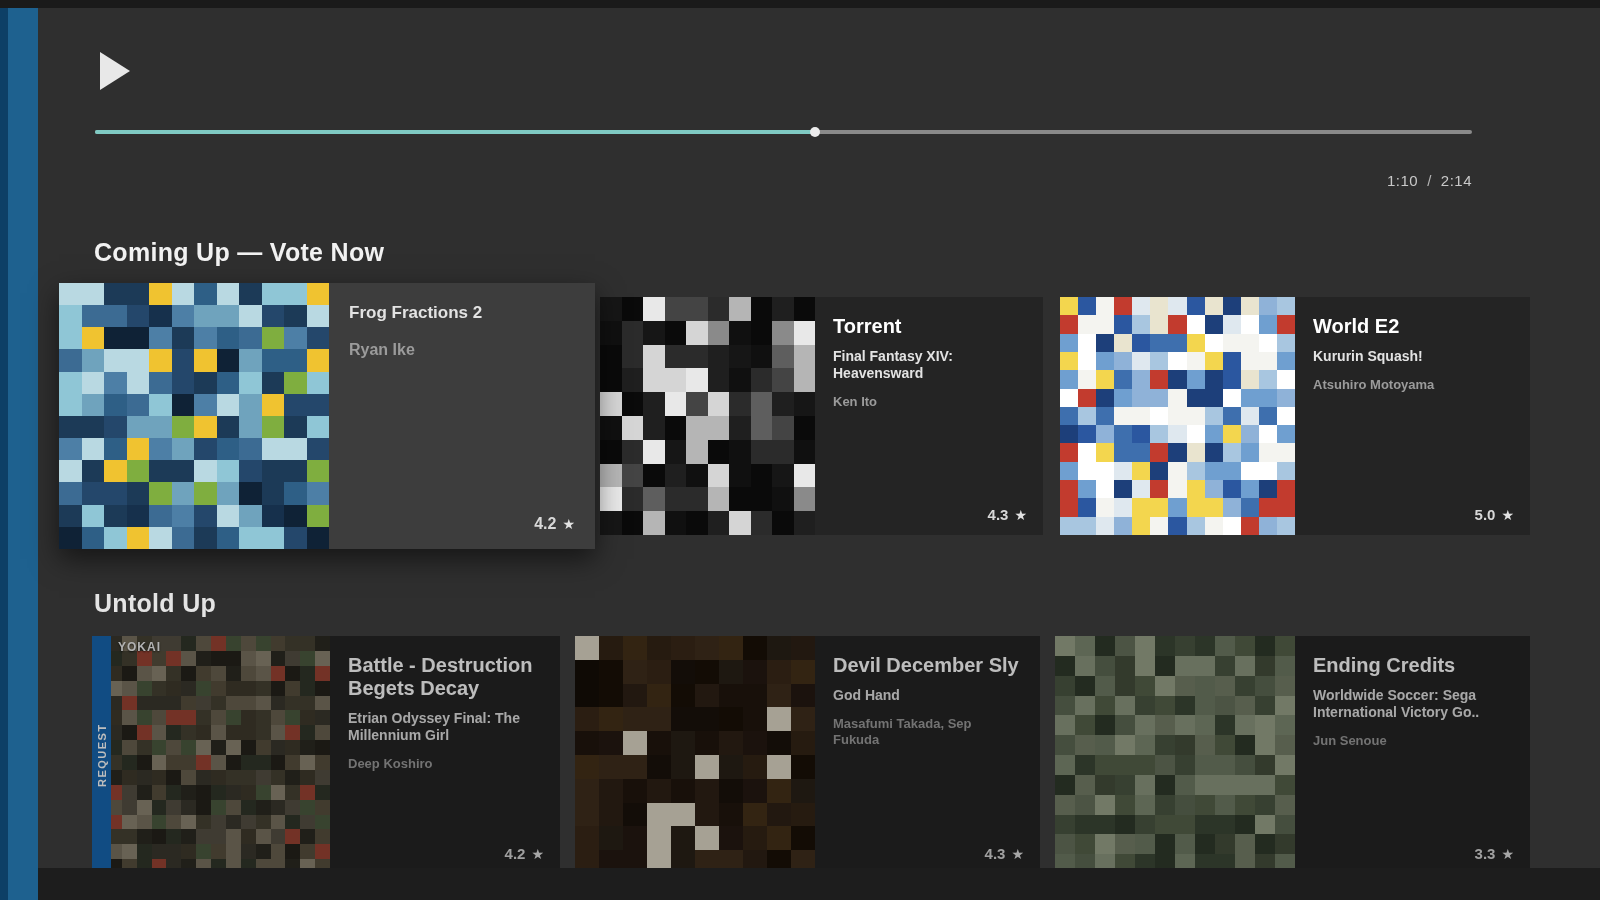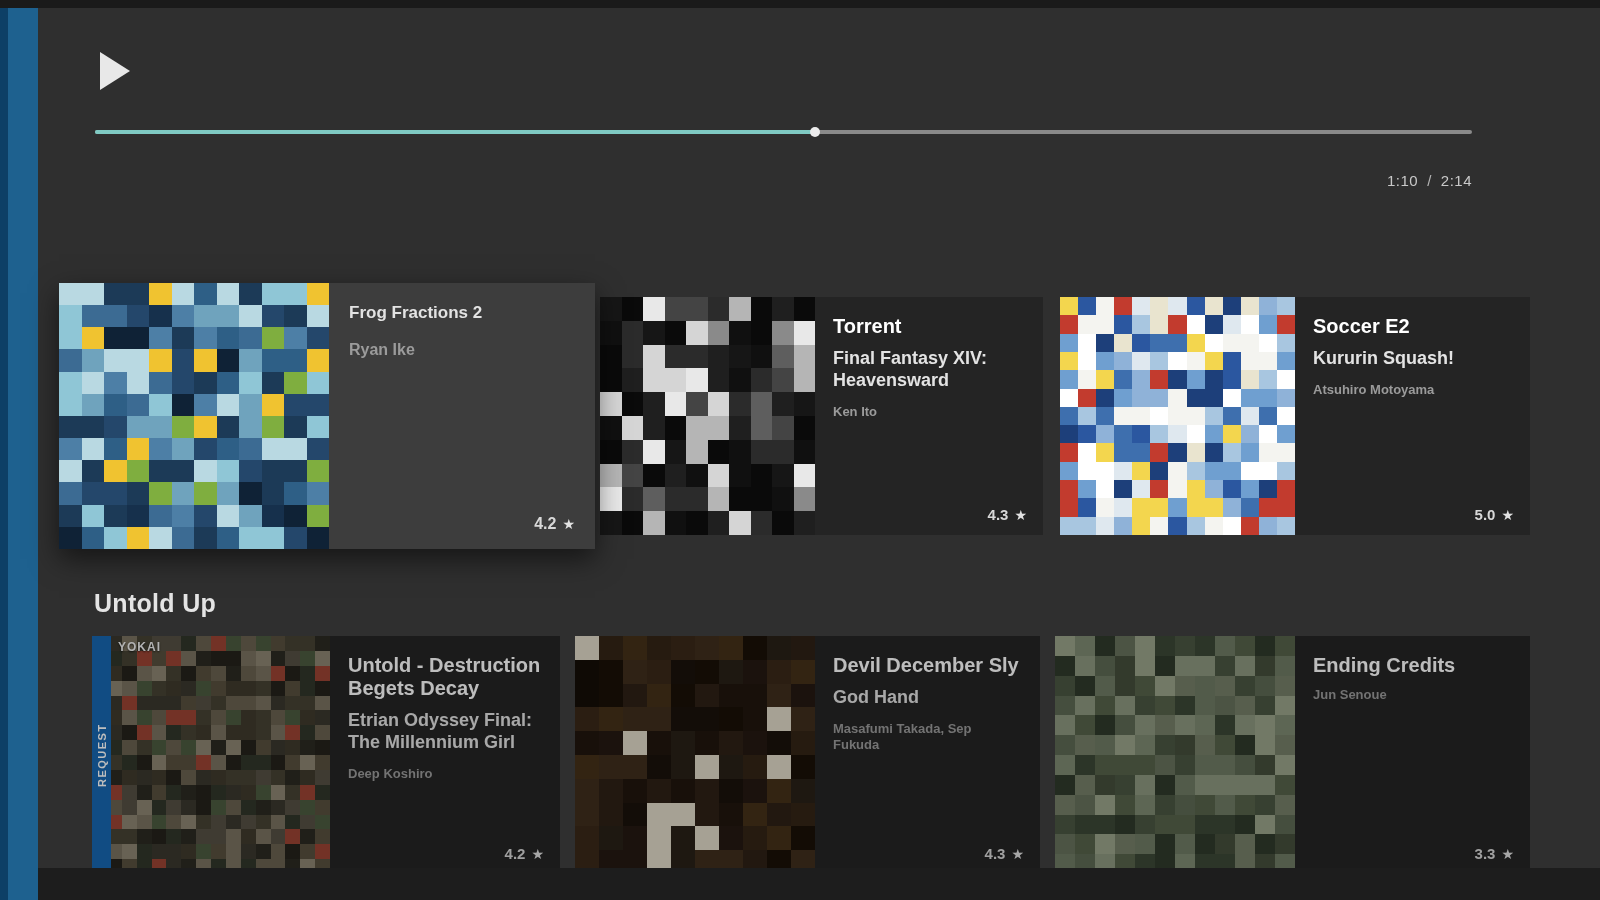--- a/index.html
+++ b/index.html
@@ -33,21 +33,21 @@
   .card.focused .panel{background:#3d3d3d;padding:20px 20px;}
   .card.focused{box-shadow:0 10px 26px rgba(0,0,0,.55);z-index:4;}
   .card.plain .panel{background:#242424;padding:18px 18px;}
   .title{font-weight:700;color:#fff;line-height:1.15;}
   .game{font-weight:700;color:#e3e3e3;line-height:1.22;}
   .artist{font-weight:700;color:#9b9b9b;line-height:1.25;max-width:150px;}
   .card.focused .title{font-size:26px;margin-bottom:14px;}
   .card.focused .game{font-size:17px;margin-bottom:16px;}
   .card.focused .artist{font-size:16px;max-width:220px;}
   .card.plain .title{font-size:20px;margin-bottom:10px;}
-  .card.plain .game{font-size:18px;margin-bottom:12px;}
+  .card.plain .game{font-size:14px;margin-bottom:12px;}
   .card.plain .artist{font-size:13px;}
   .rating{position:absolute;right:16px;bottom:12px;font-size:15px;font-weight:700;color:#d8d8d8;}
   .rating .star{font-size:14px;margin-left:6px;color:#e2e2e2;}
   .card.focused .rating{right:20px;bottom:16px;font-size:16px;}
 
   
   .dim{filter:brightness(.74);}
 
   
   .req-badge{position:absolute;left:0;top:0;bottom:0;width:19px;background:#1767b1;
@@ -66,20 +66,21 @@
 
   <div class="play-btn"></div>
   <div class="progress" style="background: rgb(138, 138, 138);">
     <div class="fill" style="background: rgb(127, 202, 195); width: 52.3%;"></div>
     <div class="thumb" style="left: calc(52.3% - 5px);"></div>
   </div>
   <div class="time">
     <span>1:10</span><span class="sep">/</span><span>2:14</span>
   </div>
 
+  <div class="section-heading" style="left:94px;top:238px;">Coming Up — Vote Now</div>
 
   <div class="card focused" style="left:59px;top:283px;height:266px;">
     <div class="art" style="width:270px;height:266px;">
         <div style="position: absolute; inset: 0px; display: grid; grid-template-rows: repeat(12, 1fr); grid-template-columns: repeat(12, 1fr);">
           <div style="background: rgb(185, 217, 226);"></div>
           <div style="background: rgb(185, 217, 226);"></div>
           <div style="background: rgb(28, 58, 87);"></div>
           <div style="background: rgb(28, 58, 87);"></div>
           <div style="background: rgb(240, 195, 48);"></div>
           <div style="background: rgb(185, 217, 226);"></div>
@@ -511,21 +512,21 @@
           <div style="background: rgb(43, 87, 160);"></div>
           <div style="background: rgb(168, 198, 224);"></div>
           <div style="background: rgb(244, 244, 240);"></div>
           <div style="background: rgb(255, 255, 255);"></div>
           <div style="background: rgb(194, 59, 46);"></div>
           <div style="background: rgb(143, 178, 216);"></div>
           <div style="background: rgb(168, 198, 224);"></div>
         </div>
       </div>
     <div class="panel" style="width:235px;">
-      <div class="title">Soccer E2</div>
+      <div class="title">World E2</div>
       <div class="game">Kururin Squash!</div>
       <div class="artist">Atsuhiro Motoyama</div>
       <div class="rating"><span>5.0</span><span class="star">★</span></div>
     </div>
   </div>
 
   <div class="section-heading" style="left:94px;top:589px;color:#e4e4e4;">Untold Up</div>
 
   <div class="dim">
     <div class="card plain" style="left:92px;top:636px;height:238px;">
@@ -785,21 +786,21 @@
             <div style="background: rgb(106, 97, 80);"></div>
             <div style="background: rgb(106, 97, 80);"></div>
             <div style="background: rgb(43, 42, 34);"></div>
             <div style="background: rgb(140, 132, 114);"></div>
             <div style="background: rgb(88, 80, 62);"></div>
           </div>
         <div class="req-badge">REQUEST</div>
         <div class="art-caption">YOKAI</div>
       </div>
       <div class="panel" style="width:230px;">
-        <div class="title">Untold - Destruction Begets Decay</div>
+        <div class="title">Battle - Destruction Begets Decay</div>
         <div class="game">Etrian Odyssey Final: The Millennium Girl</div>
         <div class="artist">Deep Koshiro</div>
         <div class="rating"><span>4.2</span><span class="star">★</span></div>
       </div>
     </div>
 
     <div class="card plain" style="left:575px;top:636px;height:238px;">
       <div class="art" style="width:240px;height:238px;">
           <div style="position: absolute; inset: 0px; display: grid; grid-template-rows: repeat(10, 1fr); grid-template-columns: repeat(10, 1fr);">
             <div style="background: rgb(224, 217, 200);"></div>
@@ -1056,20 +1057,21 @@
             <div style="background: rgb(126, 138, 114);"></div>
             <div style="background: rgb(59, 72, 54);"></div>
             <div style="background: rgb(59, 72, 54);"></div>
             <div style="background: rgb(118, 127, 104);"></div>
             <div style="background: rgb(69, 79, 59);"></div>
             <div style="background: rgb(111, 123, 100);"></div>
           </div>
         </div>
       <div class="panel" style="width:235px;">
         <div class="title">Ending Credits</div>
+        <div class="game">Worldwide Soccer: Sega International Victory Go..</div>
         <div class="artist">Jun Senoue</div>
         <div class="rating"><span>3.3</span><span class="star">★</span></div>
       </div>
     </div>
   </div>
 
   <div class="bottom-band"></div>
 </div>
 
 </body></html>

